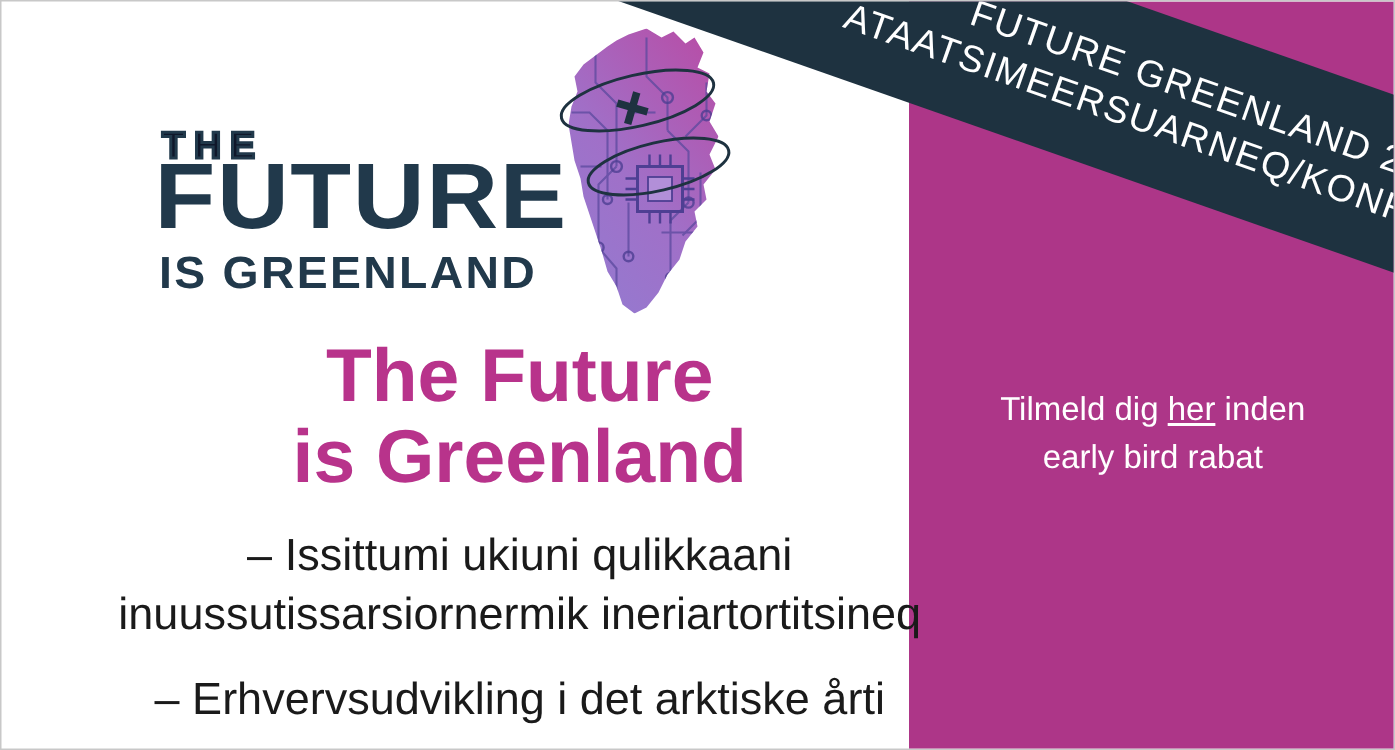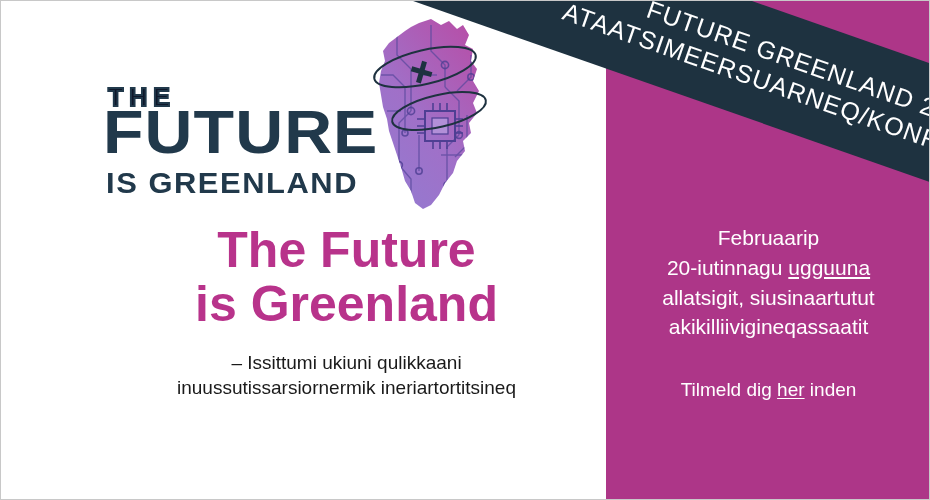--- a/index.html
+++ b/index.html
@@ -157,21 +157,21 @@
     padding: 0 20px;
   }
   .headline .hl-line { display: block; }
 
   .sub-group-1 {
     margin-top: 20px;
     padding: 0 18px;
   }
   .sub-line {
     font-family: "Liberation Sans", sans-serif;
-    font-size: 19px;
+    font-size: 30px;
     font-weight: 400;
     color: #1a1a1a;
     line-height: 1.30;
   }
   .sub-group-2 {
     margin-top: 18px;
     padding: 0 18px;
   }
 
   
@@ -190,21 +190,21 @@
     font-family: "Liberation Sans", sans-serif;
     font-size: 21px;
     font-weight: 400;
     line-height: 1.42;
     color: #ffffff;
   }
   .panel-block-2 {
     margin-top: 34px;
   }
   .panel-line.small {
-    font-size: 19px;
+    font-size: 22px;
     line-height: 1.46;
   }
   .panel-link {
     text-decoration: underline;
     text-underline-offset: 2px;
     color: #ffffff;
     cursor: pointer;
   }
 </style>
 </head>
@@ -308,28 +308,26 @@
     <div class="headline">
       <span class="hl-line">The Future</span>
       <span class="hl-line">is Greenland</span>
     </div>
 
     <div class="sub-group-1">
       <div class="sub-line">– Issittumi ukiuni qulikkaani</div>
       <div class="sub-line">inuussutissarsiornermik ineriartortitsineq</div>
     </div>
 
+    <div class="sub-group-2">
+      <div class="sub-line">– Erhvervsudvikling i det arktiske årti</div>
+    </div>
   </div>
 
   <div class="panel-content">
-    <div>
-      <div class="panel-line">Februaarip</div>
-      <div class="panel-line"><span>20-iutinnagu </span><span class="panel-link">ugguuna</span></div>
-      <div class="panel-line">allatsigit, siusinaartutut</div>
-      <div class="panel-line">akikilliivigineqassaatit</div>
-    </div>
 
     <div class="panel-block-2">
       <div class="panel-line small"><span>Tilmeld dig </span><span class="panel-link">her</span><span> inden</span></div>
+      <div class="panel-line small">early bird rabat</div>
     </div>
   </div>
 
 </div>
 
 </body></html>

